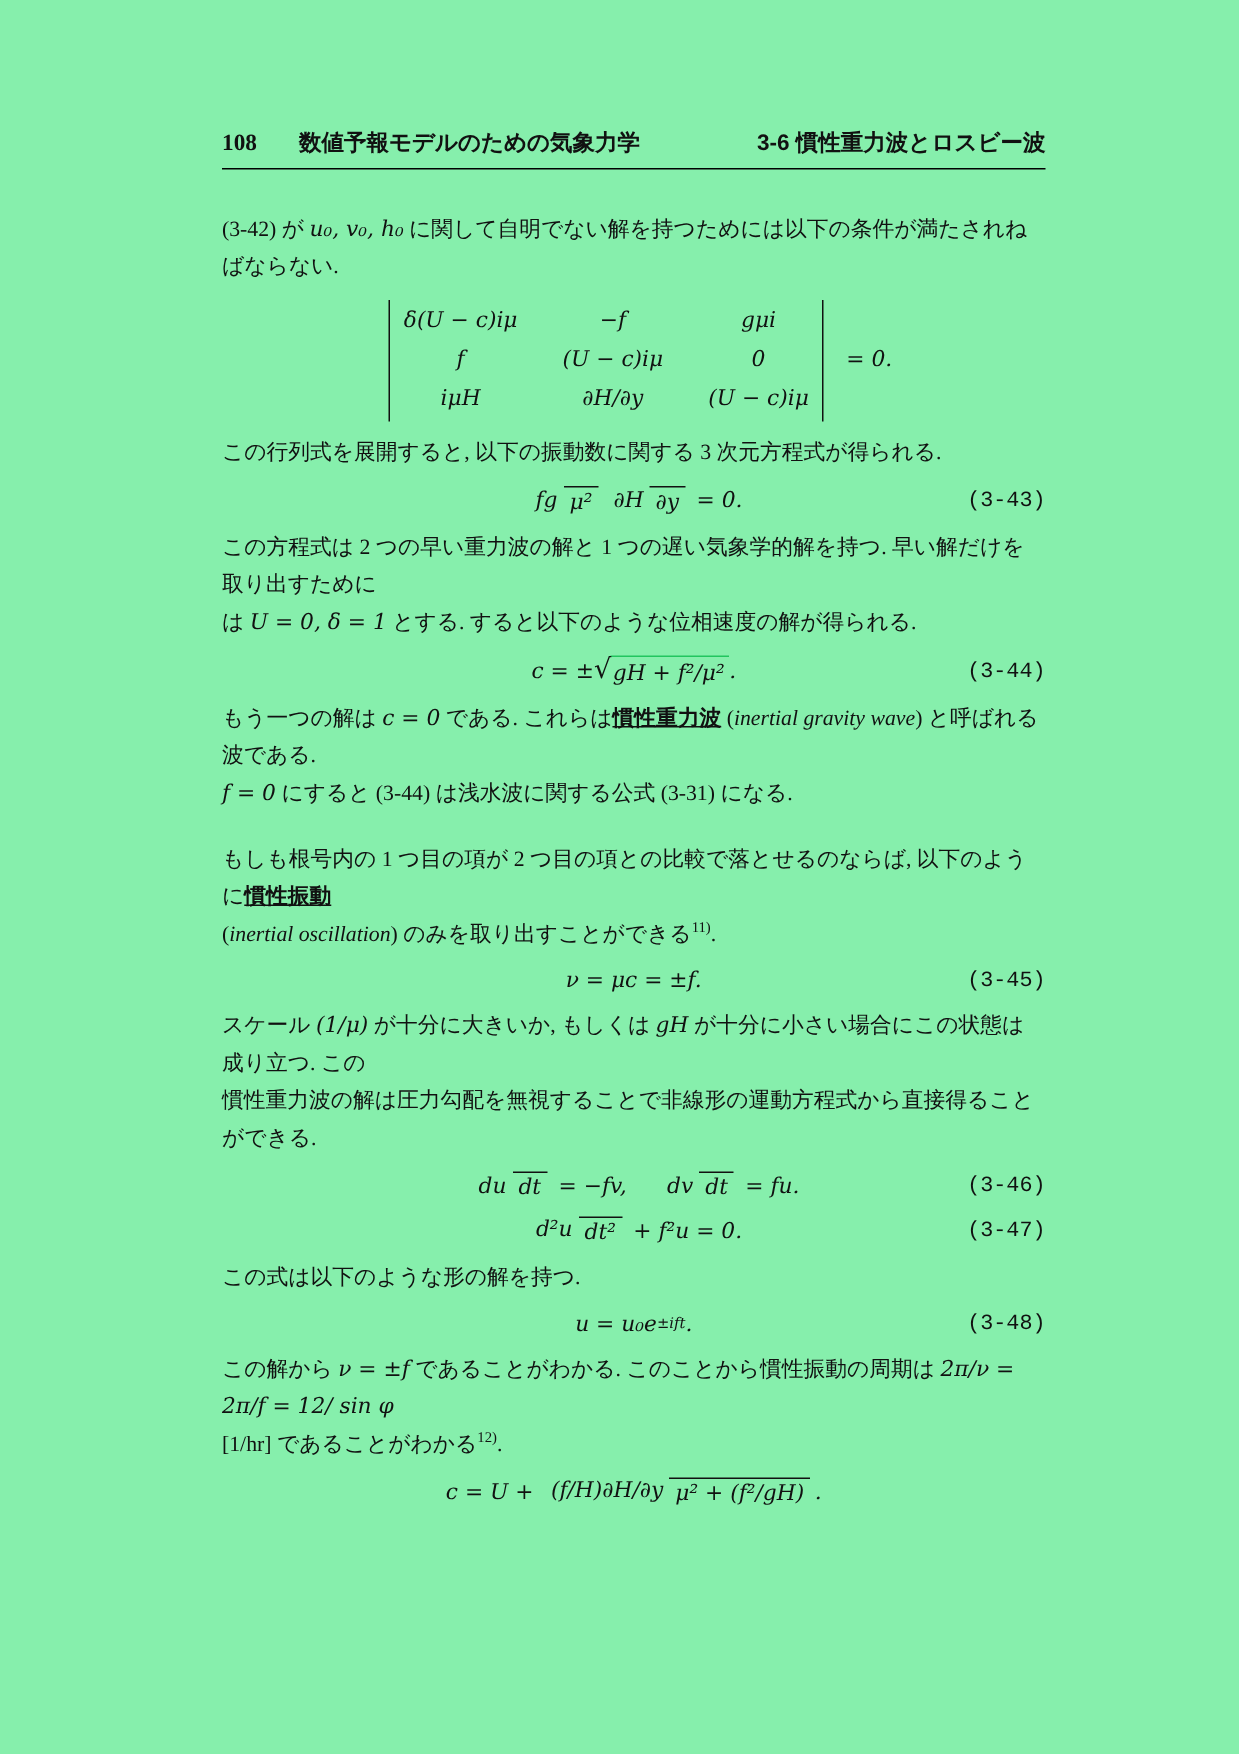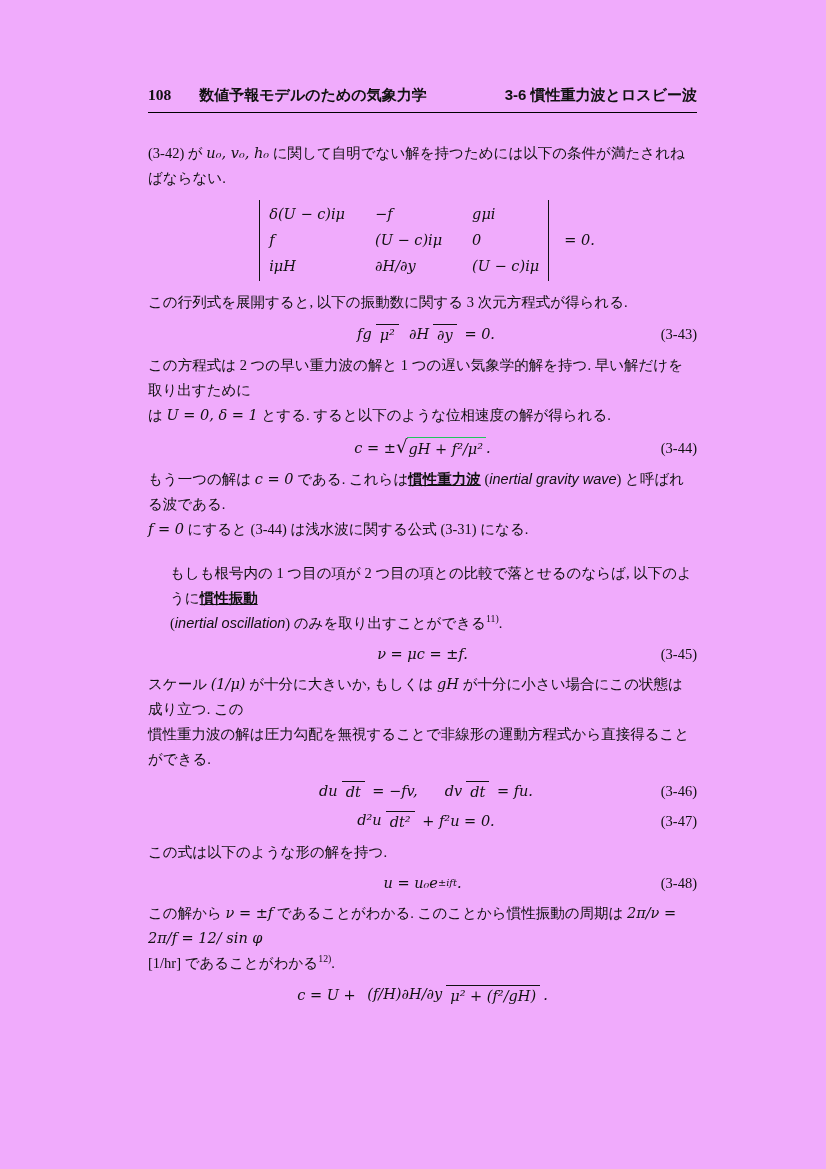--- a/index.html
+++ b/index.html
@@ -1,54 +1,54 @@
 <!DOCTYPE html>
 <html><head>
 <meta charset="utf-8">
 <style>
   html,body{margin:0;padding:0;background:#ffffff;}
   .page{
     width:826px;height:1169px;box-sizing:border-box;
     padding:86px 129px 56px 148px;
-    background:#f0abfc;color:#111;
+    background:#86efac;color:#111;
     font-family:"Liberation Serif","DejaVu Serif",serif;
     font-size:14.5px;
     display:flex;flex-direction:column;
     overflow:hidden;
   }
   
   .pagehead{
     display:flex;align-items:baseline;
     border-bottom:1.2px solid #000;padding-bottom:7px;
     font-family:"Liberation Sans","DejaVu Sans",sans-serif;
     font-weight:bold;font-size:15px;
   }
   .pagehead .pn{margin-right:28px;font-family:"Liberation Serif",serif;font-size:15.5px;}
   .pagehead .bt{flex:1;}
   
   main{flex:1;padding-top:22px;line-height:25px;}
   .para{margin:6px 0;}
-  .gap{margin-top:19px;margin-left:22px;}
+  .gap{margin-top:19px;}
   
   .m{font-family:"DejaVu Serif",serif;font-style:italic;}
   .b{font-weight:bold;text-decoration:underline;}
-  .i{font-family:Liberation Sans, sans-serif;font-style:italic;}
+  .i{font-family:Liberation Serif, serif;font-style:italic;}
   sup{font-size:0.68em;line-height:0;}
   
   .eqrow{position:relative;display:flex;justify-content:center;align-items:center;
          margin:9px 0;line-height:1.25;white-space:pre;}
-  .eqnum{position:absolute;right:0;font-style:normal;font-family:Liberation Serif, serif;}
+  .eqnum{position:absolute;right:0;font-style:normal;font-family:Liberation Mono, monospace;}
   .frac{display:inline-flex;flex-direction:row;align-items:center;
         vertical-align:middle;margin:0 3px;text-align:center;}
   .frac .fnum{display:block;padding:0 4px 1px;}
   .frac .fden{display:block;border-top:1px solid #111;padding:1px 4px 0;}
   .sp2{margin-right:20px;}
   
   .mx{display:grid;grid-template-columns:auto auto auto;column-gap:30px;row-gap:3px;
-      text-align:left;padding:3px 0;line-height:23px;}
+      text-align:center;padding:3px 0;line-height:23px;}
   .vbar{width:1px;background:#111;align-self:stretch;margin:0 9px;}
   .det-rhs{margin-left:6px;}
   
   .sqrt{display:inline-flex;align-items:stretch;}
   .surd{font-style:normal;font-size:1.25em;line-height:1;align-self:center;transform:translateY(-1px);}
   .rad{border-top:1px solid #22c55e;padding:2px 3px 0 1px;}
 </style>
 </head>
 <body>
 

